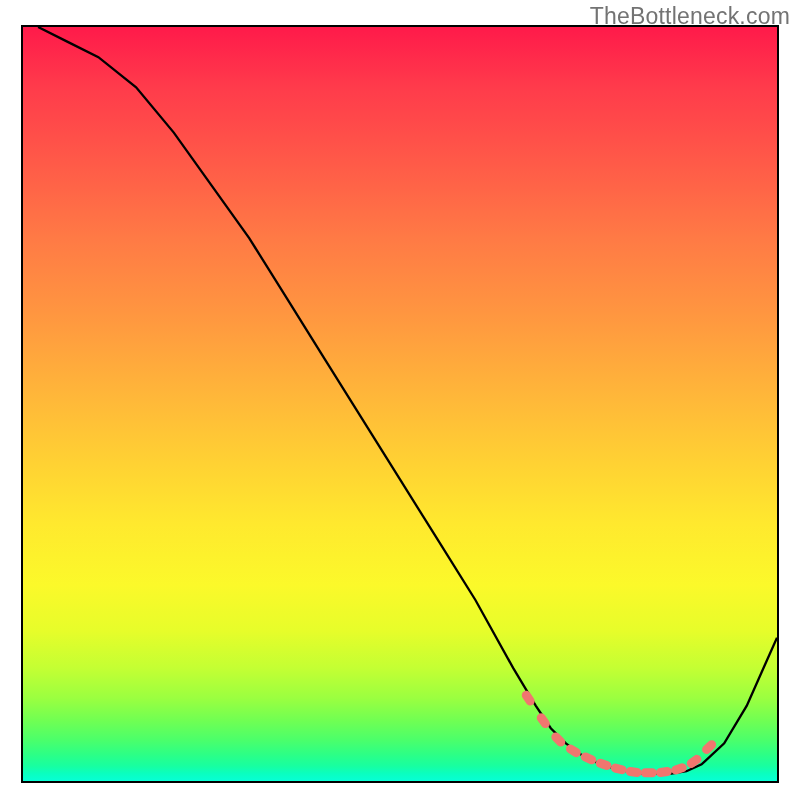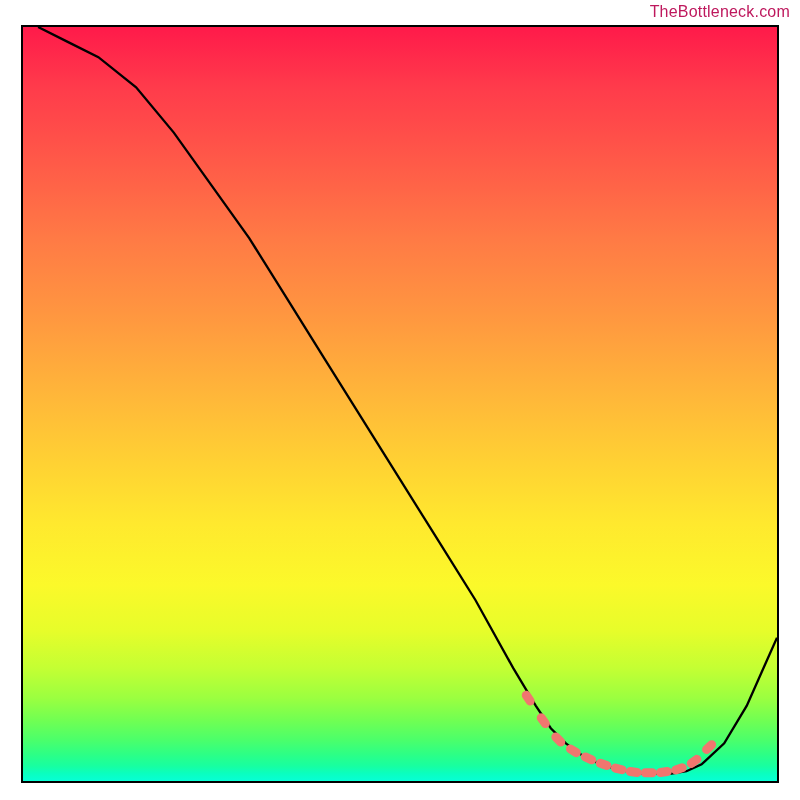--- a/index.html
+++ b/index.html
@@ -13,23 +13,23 @@
   }
   .container {
     position: relative;
     width: 800px;
     height: 800px;
   }
   .watermark {
     position: absolute;
     top: 3px;
     right: 10px;
-    font-size: 16px;
+    font-size: 23px;
     font-weight: 500;
-    color: #be185d;
+    color: #737373;
     letter-spacing: 0.2px;
     z-index: 5;
   }
   .plot-area {
     position: absolute;
     left: 21px;
     top: 25px;
     width: 758px;
     height: 758px;
     border: 2px solid #000000;

